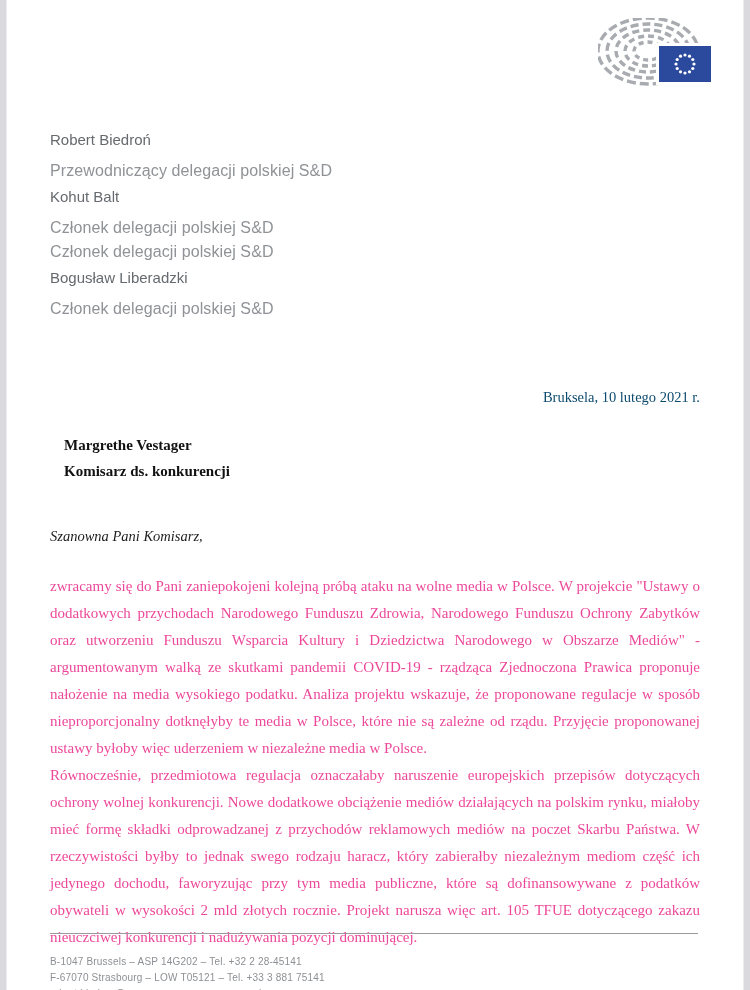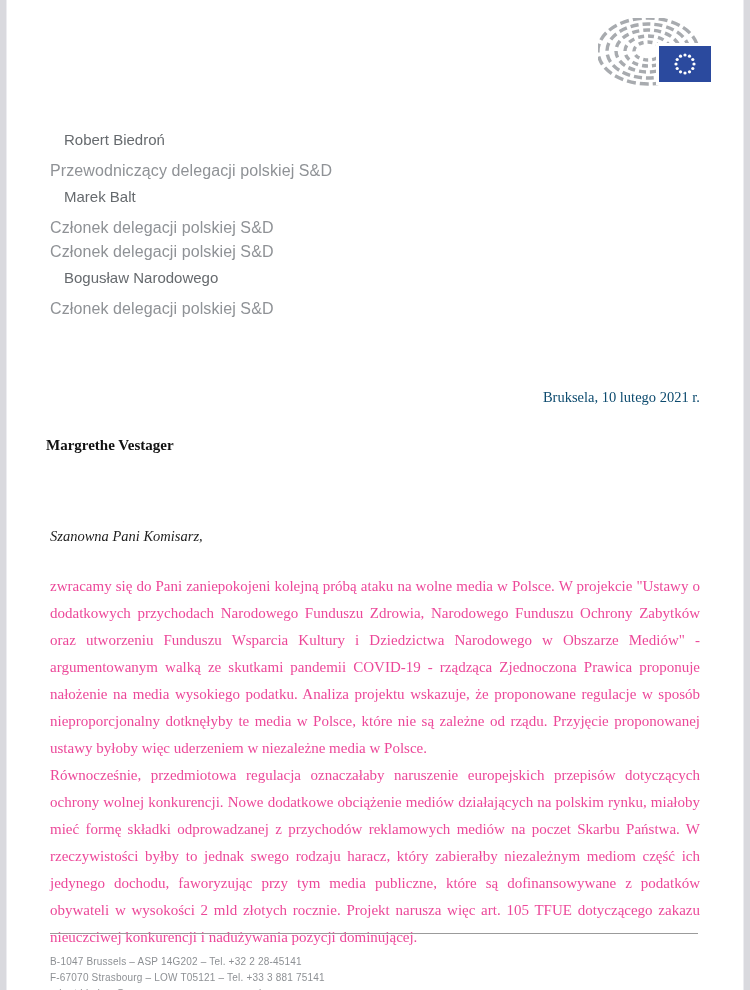--- a/index.html
+++ b/index.html
@@ -14,31 +14,31 @@
 
   .edge { position:absolute; top:0; bottom:0; width:7px; background:#d9d9de; }
   .edge-left { left:0; border-right:1px solid #ececf0; }
   .edge-right { right:0; border-left:1px solid #ececf0; }
 
   
   .logo { position:absolute; top:18px; right:28px; width:124px; height:74px; }
 
   
   .signatories { position:absolute; top:131px; left:50px; font-family:"Liberation Sans", sans-serif; }
-  .sig-name { font-size:15px; line-height:18px; color:#666a6e; margin-bottom:15px;margin-left:14px; }
+  .sig-name { font-size:15px; line-height:18px; color:#666a6e; margin-bottom:15px; }
   .sig-role { font-size:16px; line-height:13px; color:#8f9296; margin-bottom:11px; letter-spacing:.1px; }
 
   
   .dateline {
     position:absolute; top:389px; right:50px;
     font-size:14.5px; color:#0c4a6e;
   }
 
   
-  .recipient { position:absolute; top:432px; left:46px; }
+  .recipient { position:absolute; top:432px; left:64px; }
   .recipient div { font-weight:bold; font-size:15px; line-height:26px; color:#111; }
 
   
   .salutation { position:absolute; top:528px; left:50px; font-style:italic; font-size:14.5px; color:#1d1d1d; }
 
   
   .letter-body { position:absolute; top:573px; left:50px; width:650px; }
   .letter-body p {
     font-size:15px; line-height:27px; color:#ec4899;
     text-align:justify;
@@ -87,31 +87,32 @@
           <circle cx="79.2" cy="41.5" r="1.6"></circle>
           <circle cx="82.5" cy="38.2" r="1.6"></circle>
         </g>
       </g>
     </svg>
   </div>
 
   <div class="signatories">
     <div class="sig-name">Robert Biedroń</div>
     <div class="sig-role">Przewodniczący delegacji polskiej S&amp;D</div>
-    <div class="sig-name">Marek Balt</div>
+    <div class="sig-name">Kohut Balt</div>
     <div class="sig-role">Członek delegacji polskiej S&amp;D</div>
     <div class="sig-role">Członek delegacji polskiej S&amp;D</div>
-    <div class="sig-name">Bogusław Narodowego</div>
+    <div class="sig-name">Bogusław Liberadzki</div>
     <div class="sig-role">Członek delegacji polskiej S&amp;D</div>
   </div>
 
   <div class="dateline">Bruksela, 10 lutego 2021 r.</div>
 
   <div class="recipient">
     <div>Margrethe Vestager</div>
+    <div>Komisarz ds. konkurencji</div>
   </div>
 
   <div class="salutation">Szanowna Pani Komisarz,</div>
 
   <div class="letter-body">
     <p>zwracamy się do Pani zaniepokojeni kolejną próbą ataku na wolne media w Polsce. W projekcie "Ustawy o dodatkowych przychodach Narodowego Funduszu Zdrowia, Narodowego Funduszu Ochrony Zabytków oraz utworzeniu Funduszu Wsparcia Kultury i Dziedzictwa Narodowego w Obszarze Mediów" - argumentowanym walką ze skutkami pandemii COVID-19 - rządząca Zjednoczona Prawica proponuje nałożenie na media wysokiego podatku. Analiza projektu wskazuje, że proponowane regulacje w sposób nieproporcjonalny dotknęłyby te media w Polsce, które nie są zależne od rządu. Przyjęcie proponowanej ustawy byłoby więc uderzeniem w niezależne media w Polsce.</p>
     <p>Równocześnie, przedmiotowa regulacja oznaczałaby naruszenie europejskich przepisów dotyczących ochrony wolnej konkurencji. Nowe dodatkowe obciążenie mediów działających na polskim rynku, miałoby mieć formę składki odprowadzanej z przychodów reklamowych mediów na poczet Skarbu Państwa. W rzeczywistości byłby to jednak swego rodzaju haracz, który zabierałby niezależnym mediom część ich jedynego dochodu, faworyzując przy tym media publiczne, które są dofinansowywane z podatków obywateli w wysokości 2 mld złotych rocznie. Projekt narusza więc art. 105 TFUE dotyczącego zakazu nieuczciwej konkurencji i nadużywania pozycji dominującej.</p>
   </div>
 
   <div class="footer">

